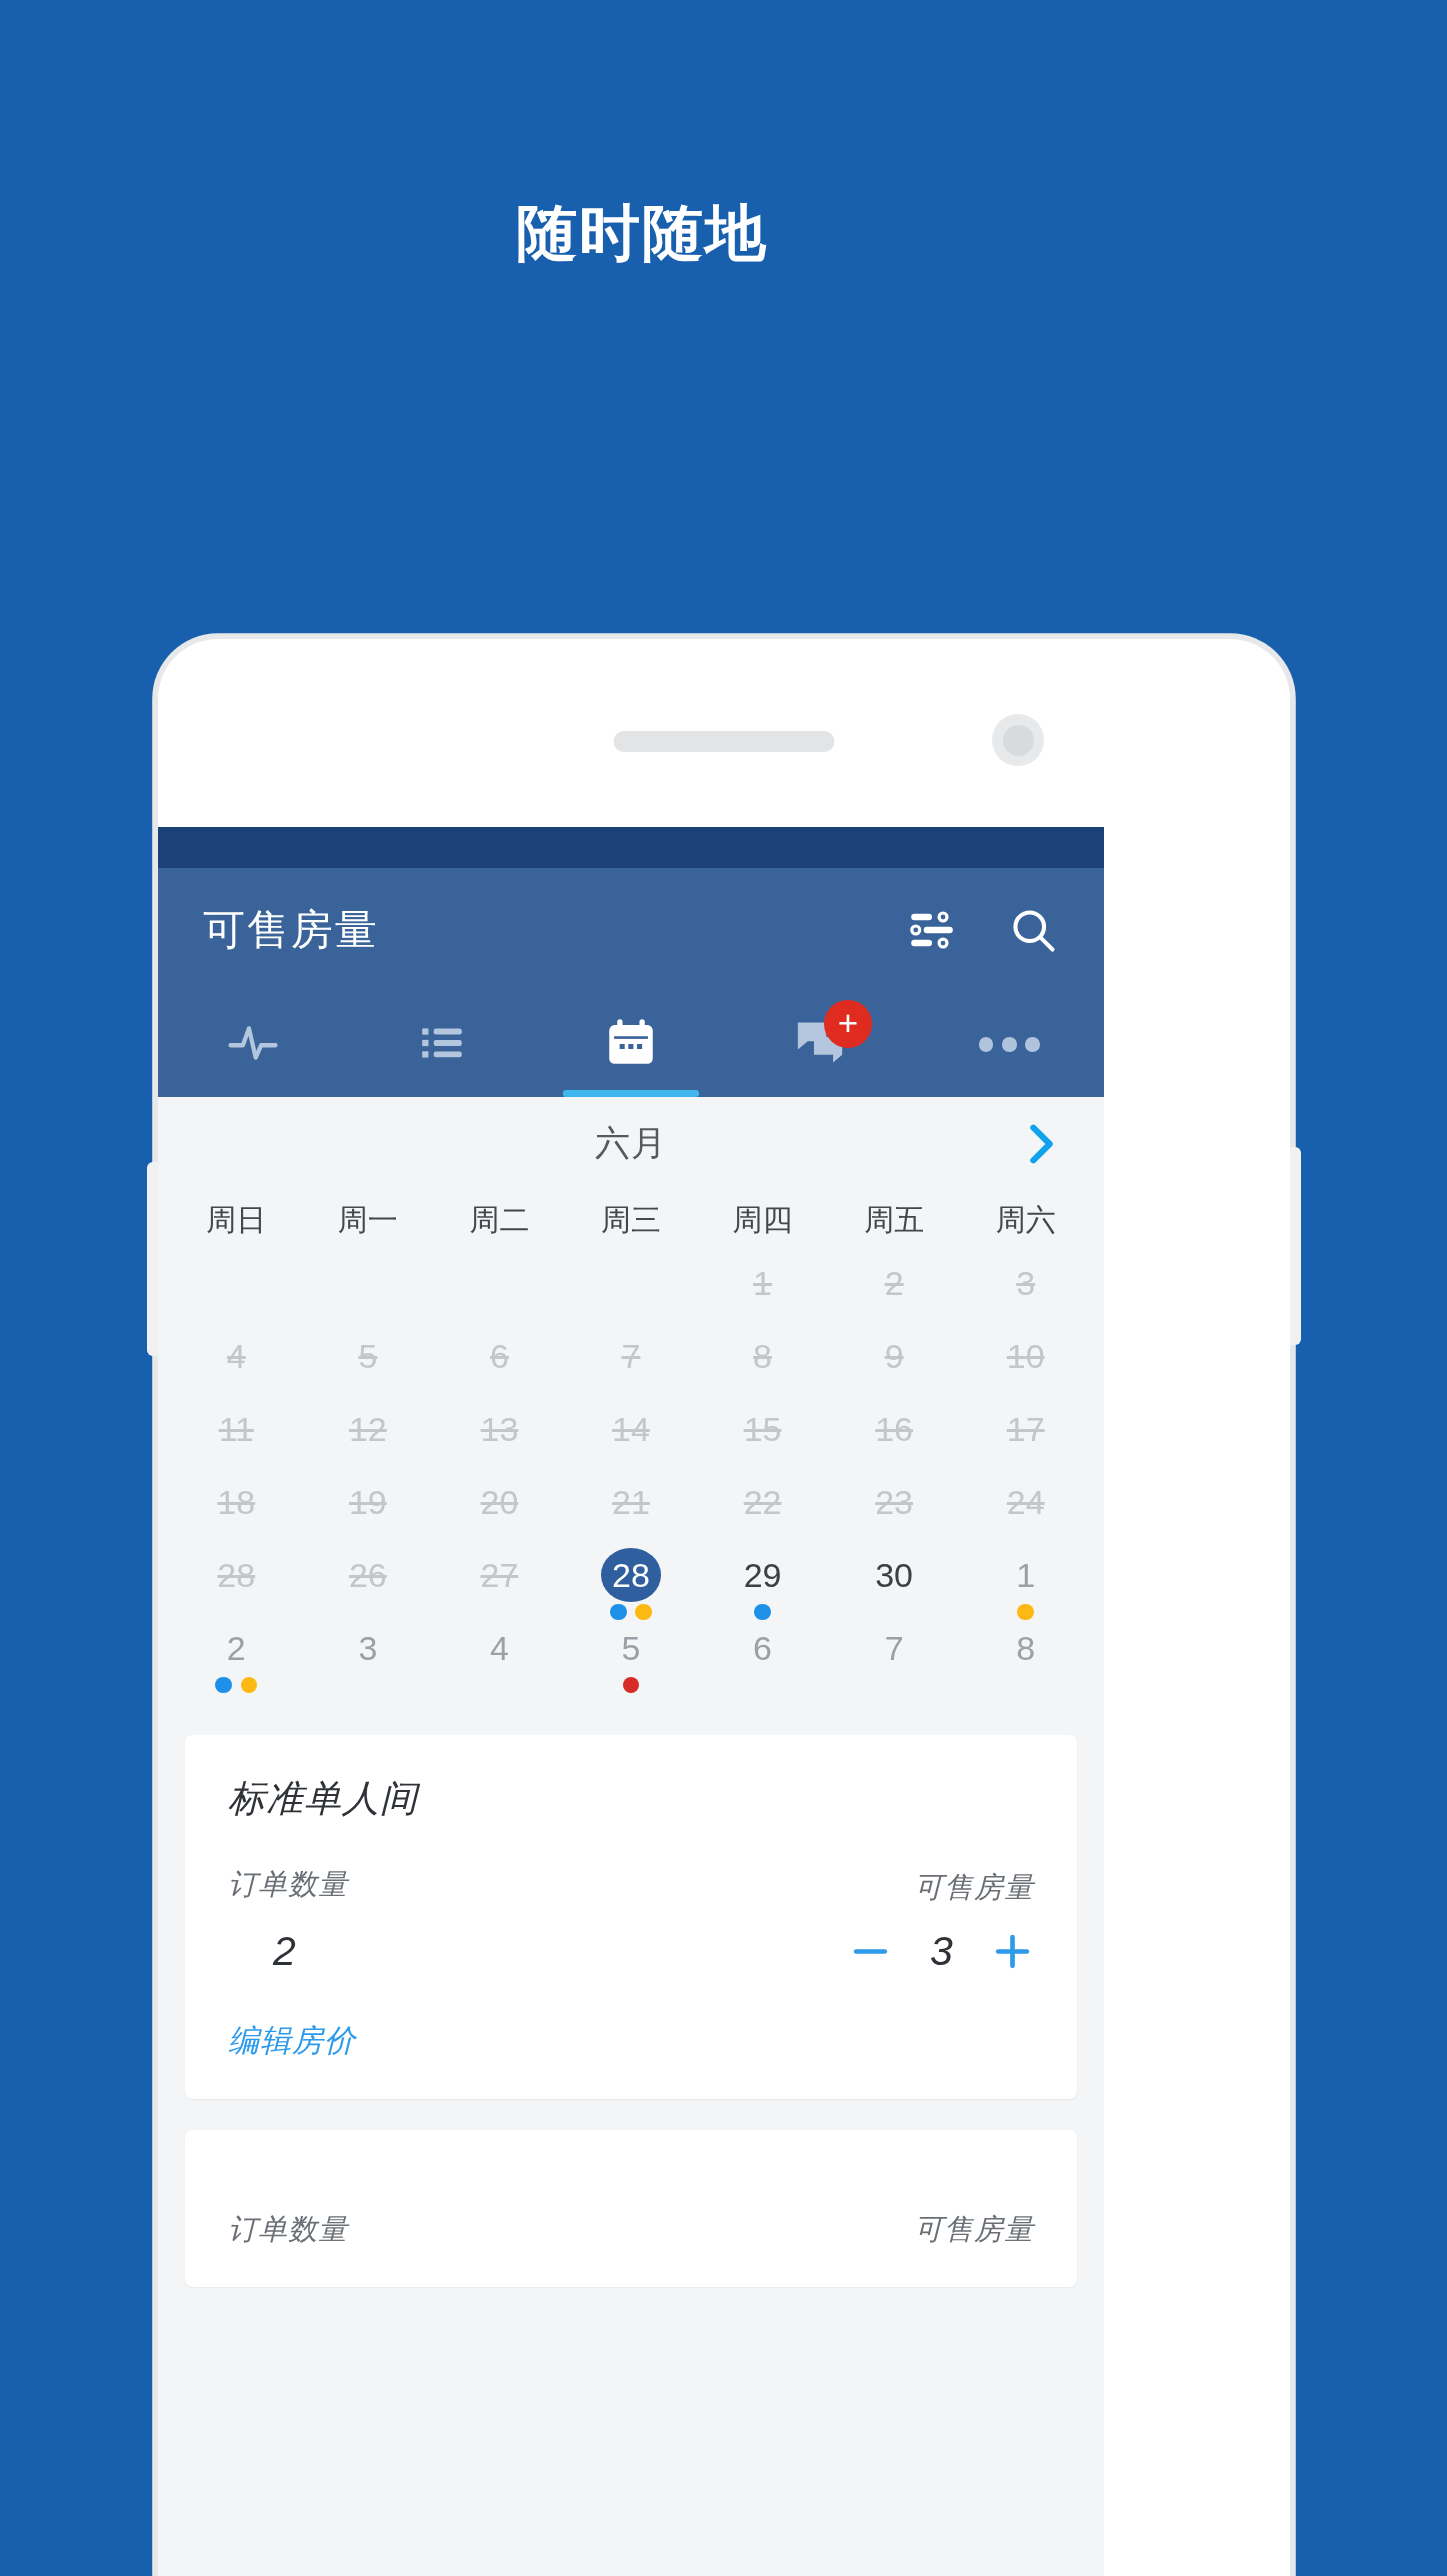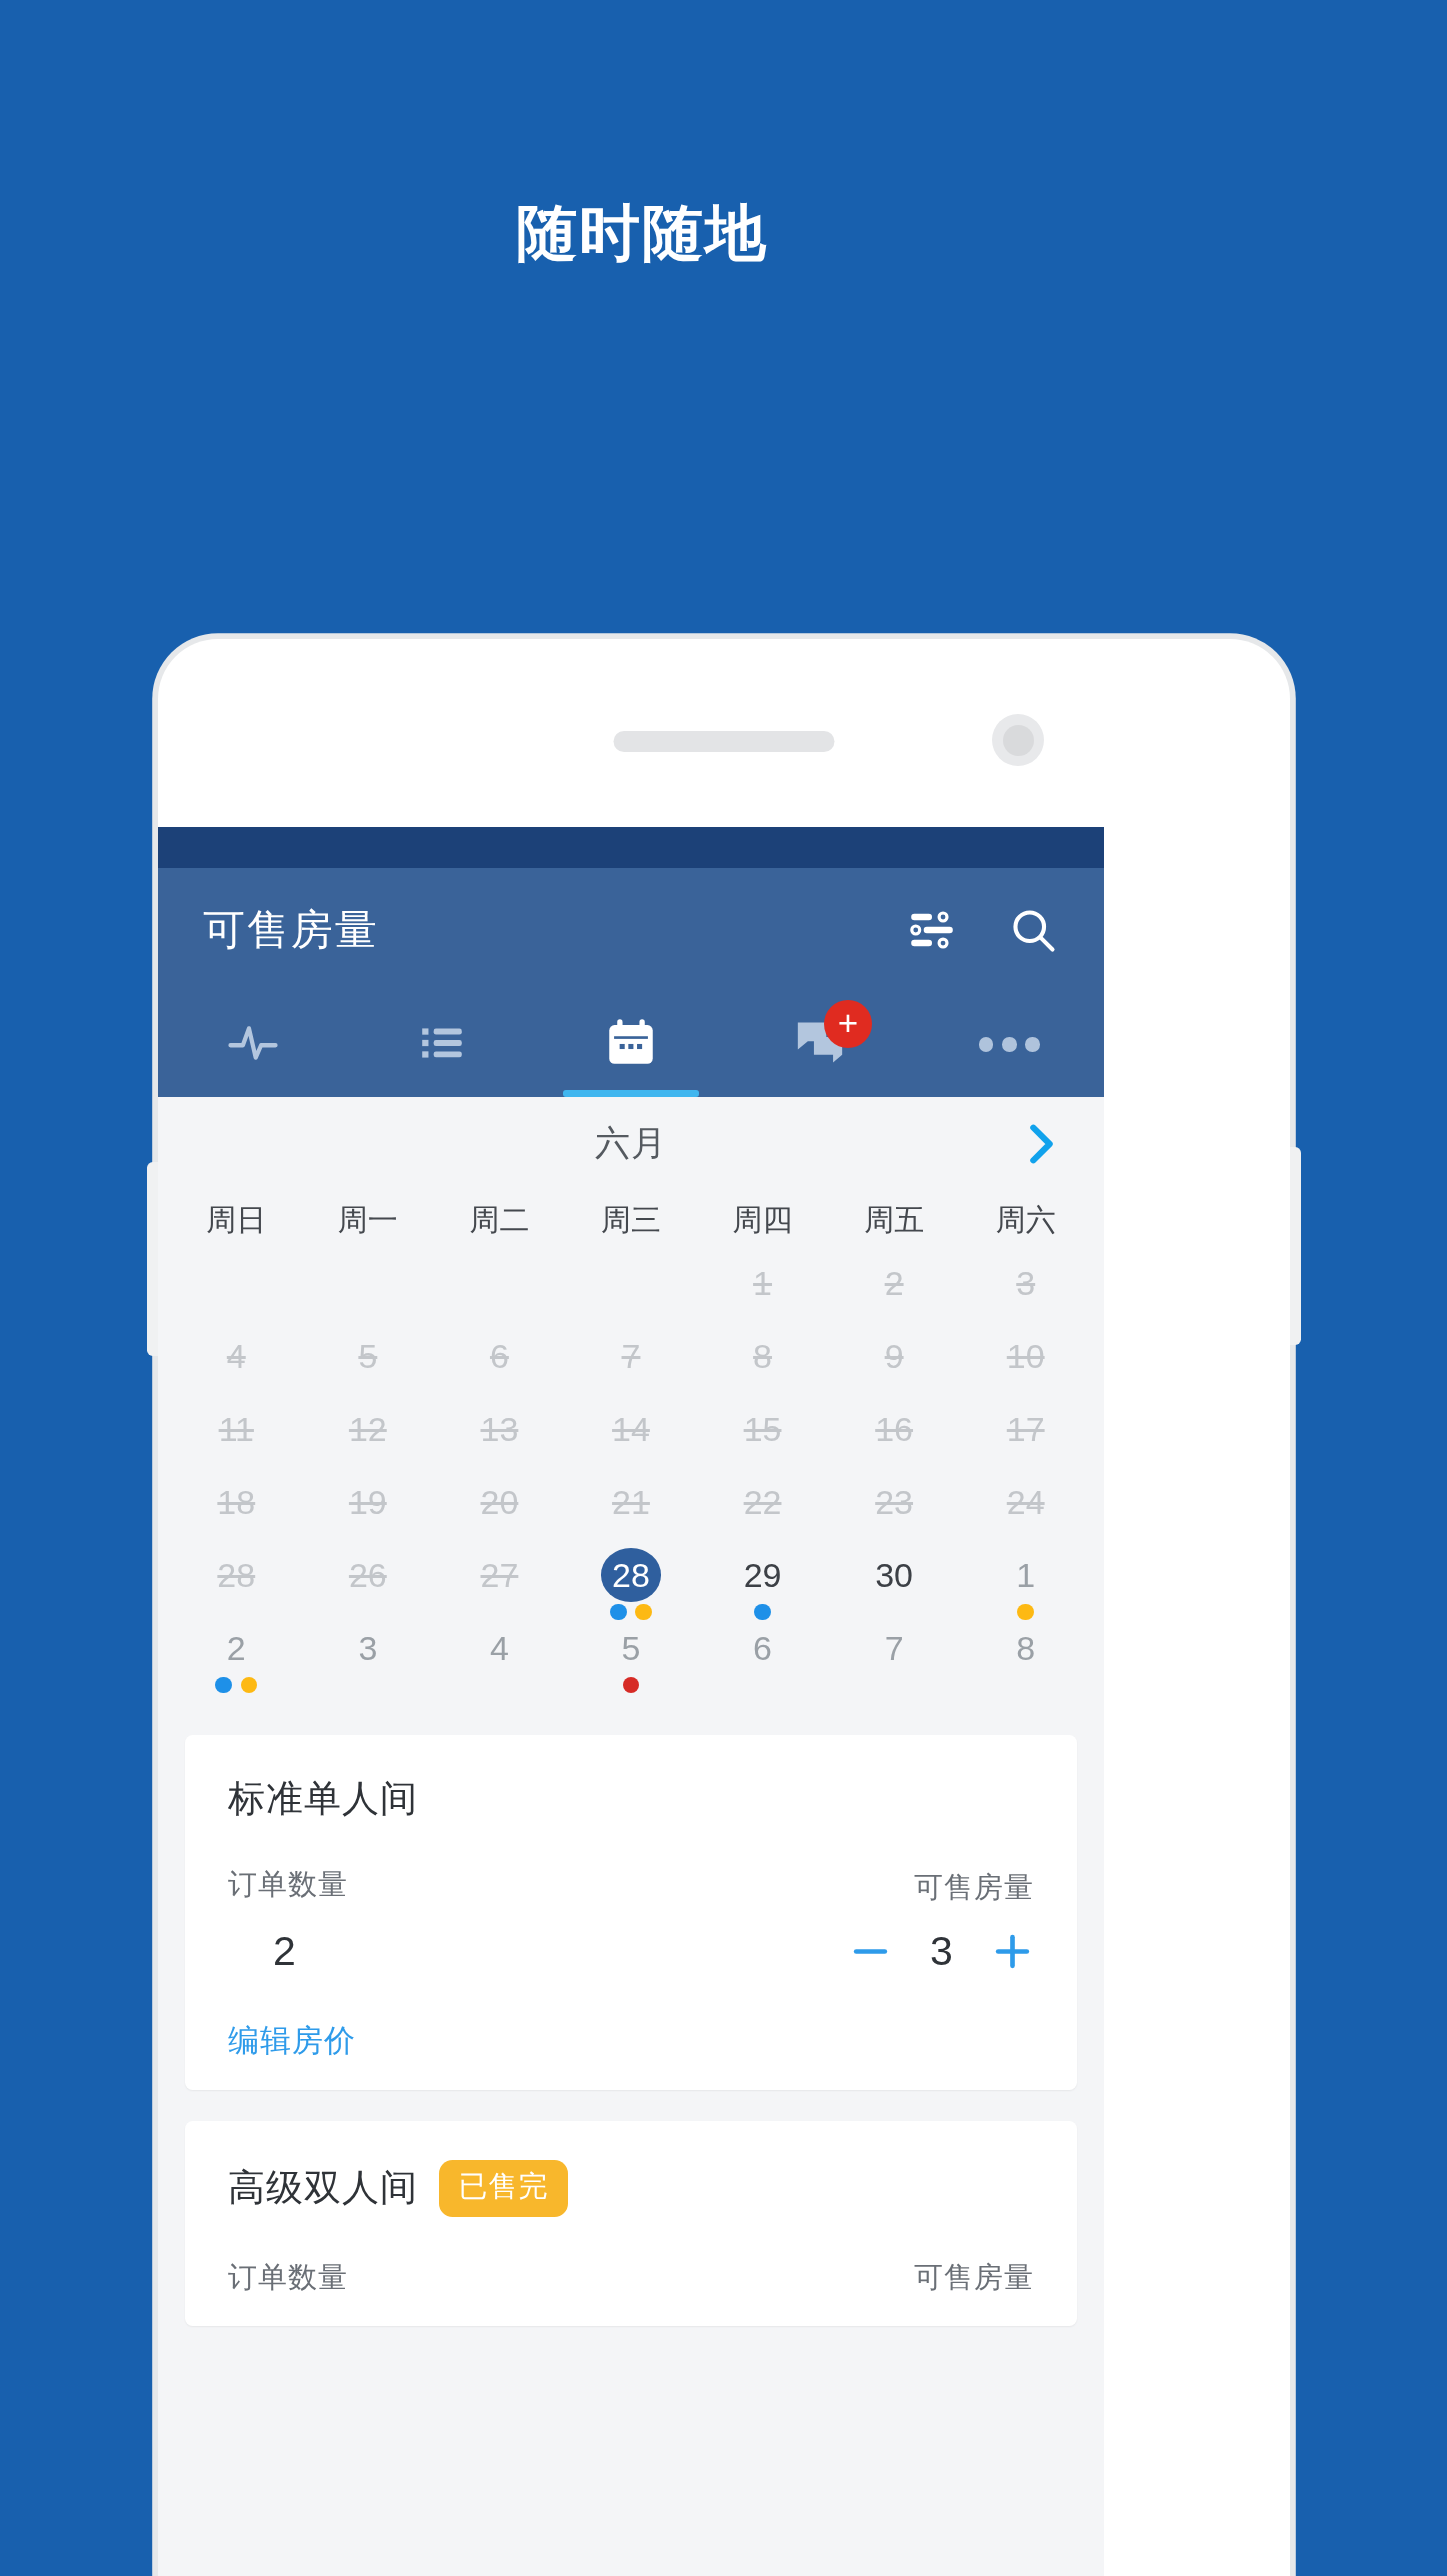--- a/index.html
+++ b/index.html
@@ -224,23 +224,24 @@
     height: 21px;
     align-items: center;
   }
   .dot { width: 16.5px; height: 16.5px; border-radius: 50%; display: block; }
 
   
   .cards { padding: 17.4px 27px 0 27px; }
   .card {
     background: #FFFFFF;
     border-radius: 7.7px;
-    padding: 39px 43px 28px 43px;
+    padding: 39px 43px 37px 43px;
     margin-bottom: 31px;
     box-shadow: 0 1px 1.9px rgba(0,0,0,0.06);
+    font-style: italic;
   }
   .card-title-row { display: flex; align-items: center; gap: 21px; }
   .card-title {
     font-size: 37px;
     color: #2F3338;
     letter-spacing: 1px;
   }
   .soldout-badge {
     background: #F8B72C;
     color: #FFFFFF;
@@ -624,24 +625,20 @@
                   <line x1="4" y1="12" x2="20" y2="12" stroke="#2E9BEA" stroke-width="2.6" stroke-linecap="round"></line>
                 </svg>
               </span>
             </div>
           </div>
         </div>
         <span class="edit-link">编辑房价</span>
       </div>
 
       <div class="card">
-        <div class="card-title-row">
-          <div class="card-title">高级双人间</div>
-          <div class="soldout-badge">已售完</div>
-        </div>
         <div class="card-metrics">
           <div class="metric-left">
             <div class="metric-label">订单数量</div>
           </div>
           <div class="metric-right">
             <div class="metric-label">可售房量</div>
           </div>
         </div>
       </div>
 

